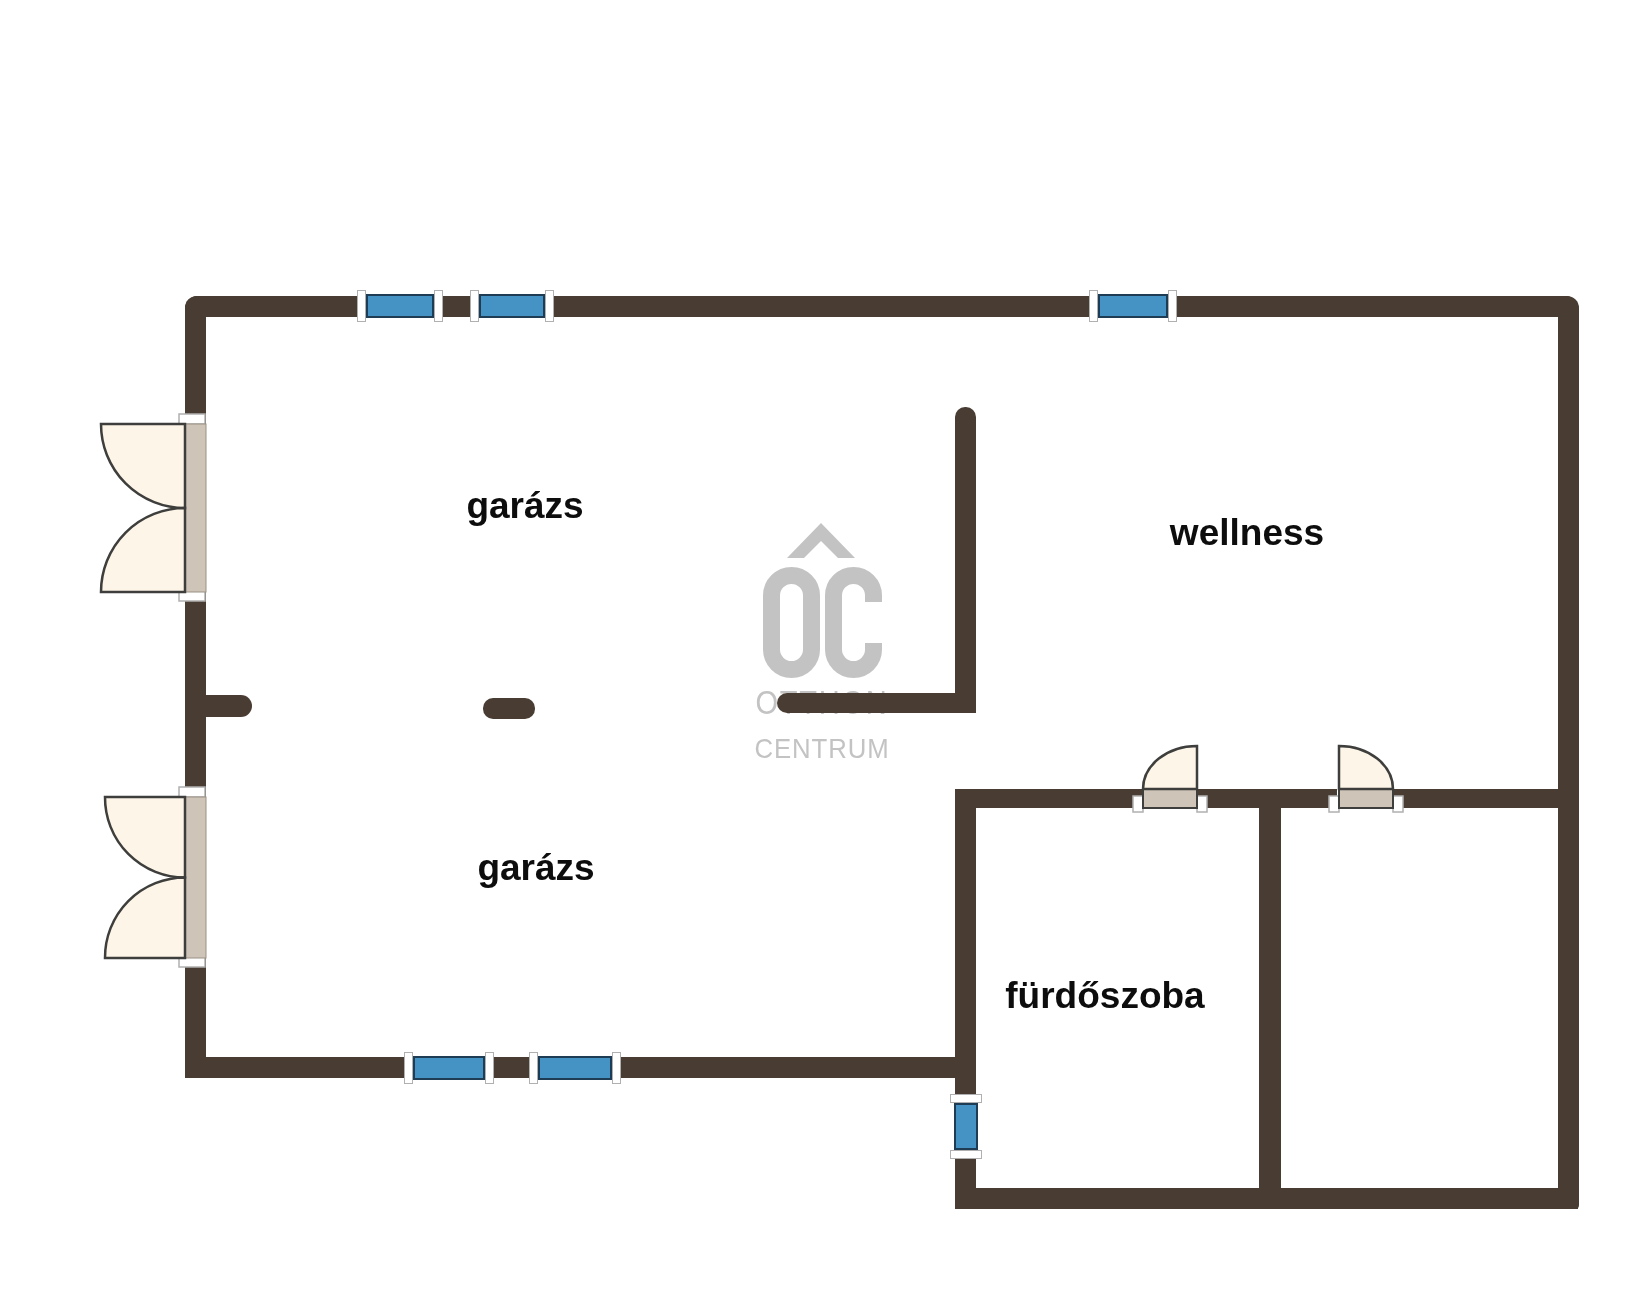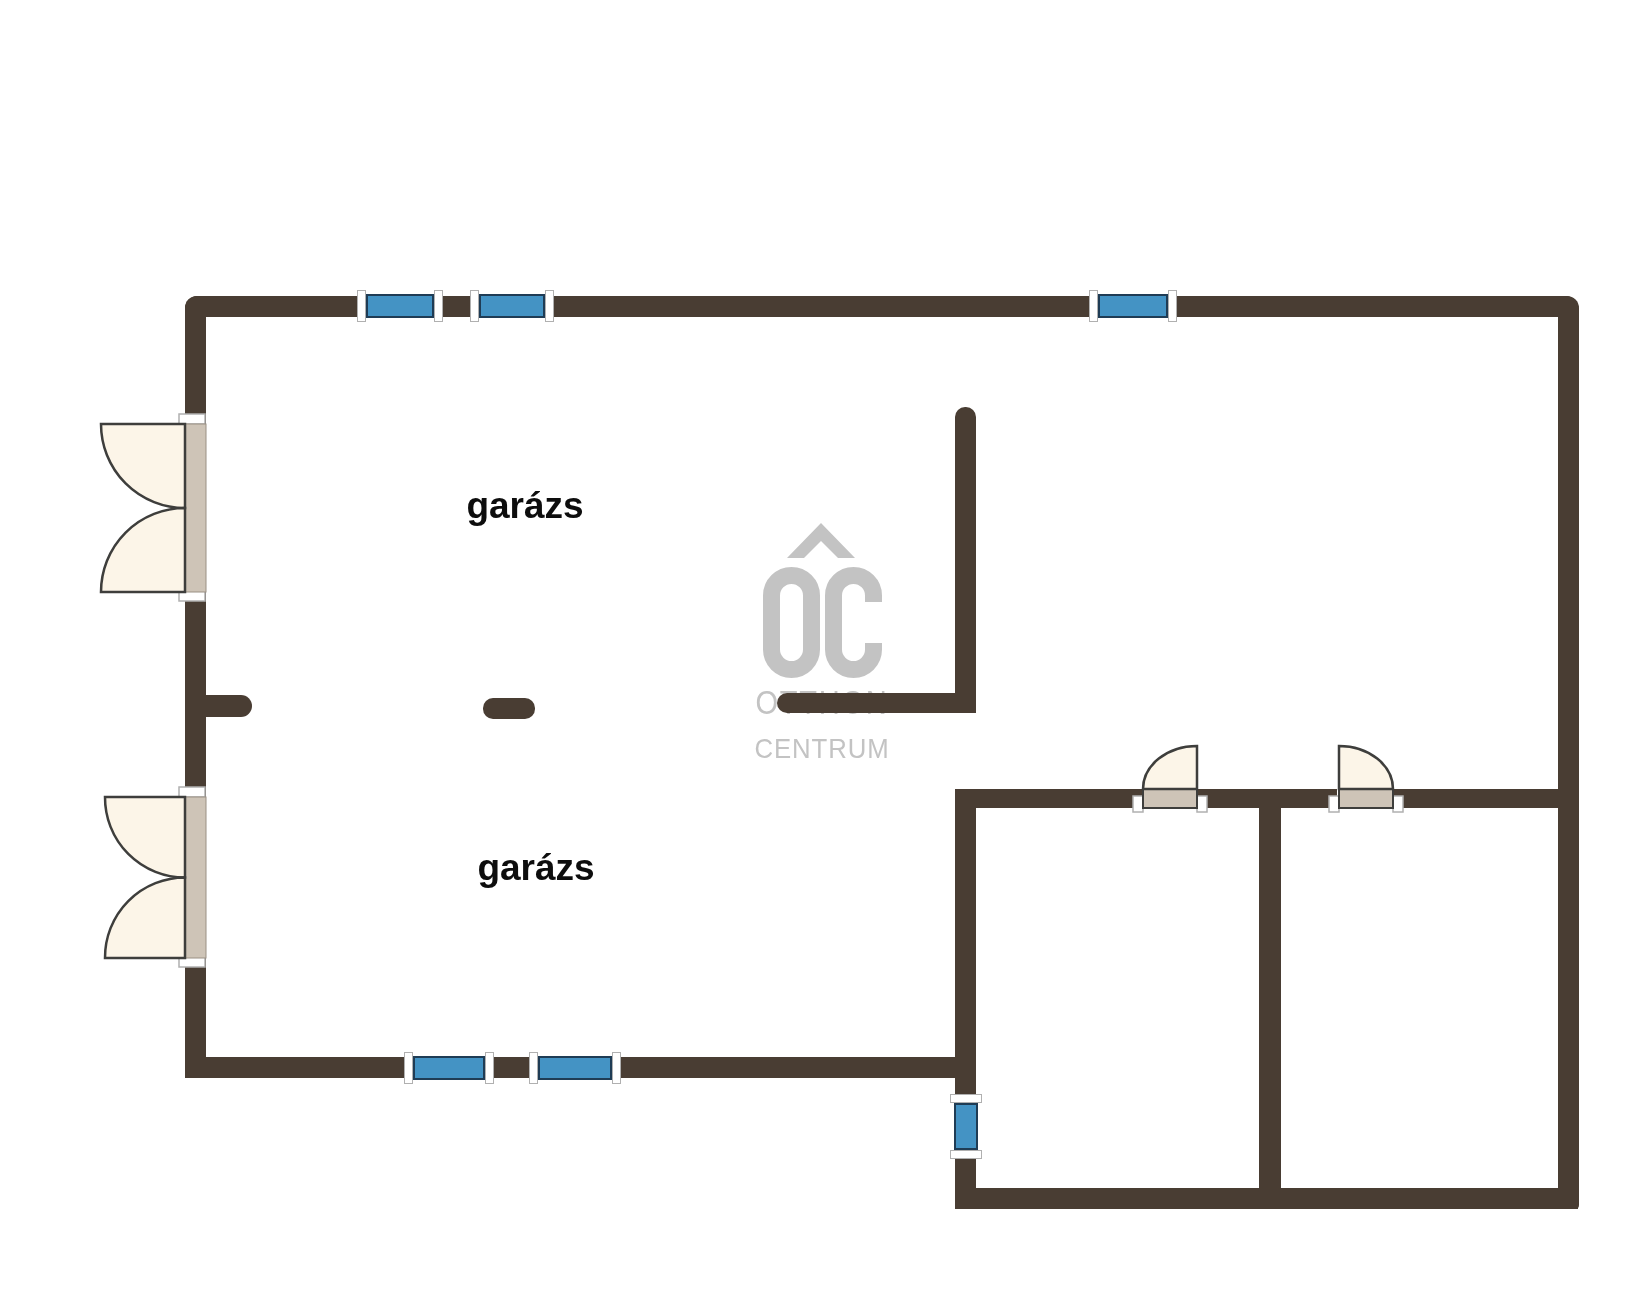--- a/index.html
+++ b/index.html
@@ -139,15 +139,17 @@
       <rect x="1329" y="796" width="10" height="16" style="fill:#ffffff;stroke:#b0b0b0;stroke-width:1.5"></rect>
       <rect x="1393" y="796" width="10" height="16" style="fill:#ffffff;stroke:#b0b0b0;stroke-width:1.5"></rect>
       <rect x="1339" y="789" width="54" height="19" style="fill:var(--door-threshold,#cec4b7);stroke:var(--door-outline,#3e3e3c);stroke-width:2"></rect>
       <path d="M 1393,789 A 54,43 0 0 0 1339,746 L 1339,789 Z" style="fill:var(--door-leaf,#fcf5e8);stroke:var(--door-outline,#3e3e3c);stroke-width:2.5"></path>
     </g>
   </svg>
 
   <div class="layer-labels">
     <div class="room-label" style="left:365px;top:482px;">garázs</div>
     <div class="room-label" style="left:376px;top:844px;">garázs</div>
+    <div class="room-label" style="left:1087px;top:509px;">wellness</div>
+    <div class="room-label" style="left:945px;top:972px;">fürdőszoba</div>
   </div>
 
 </div>
 
 </body></html>

